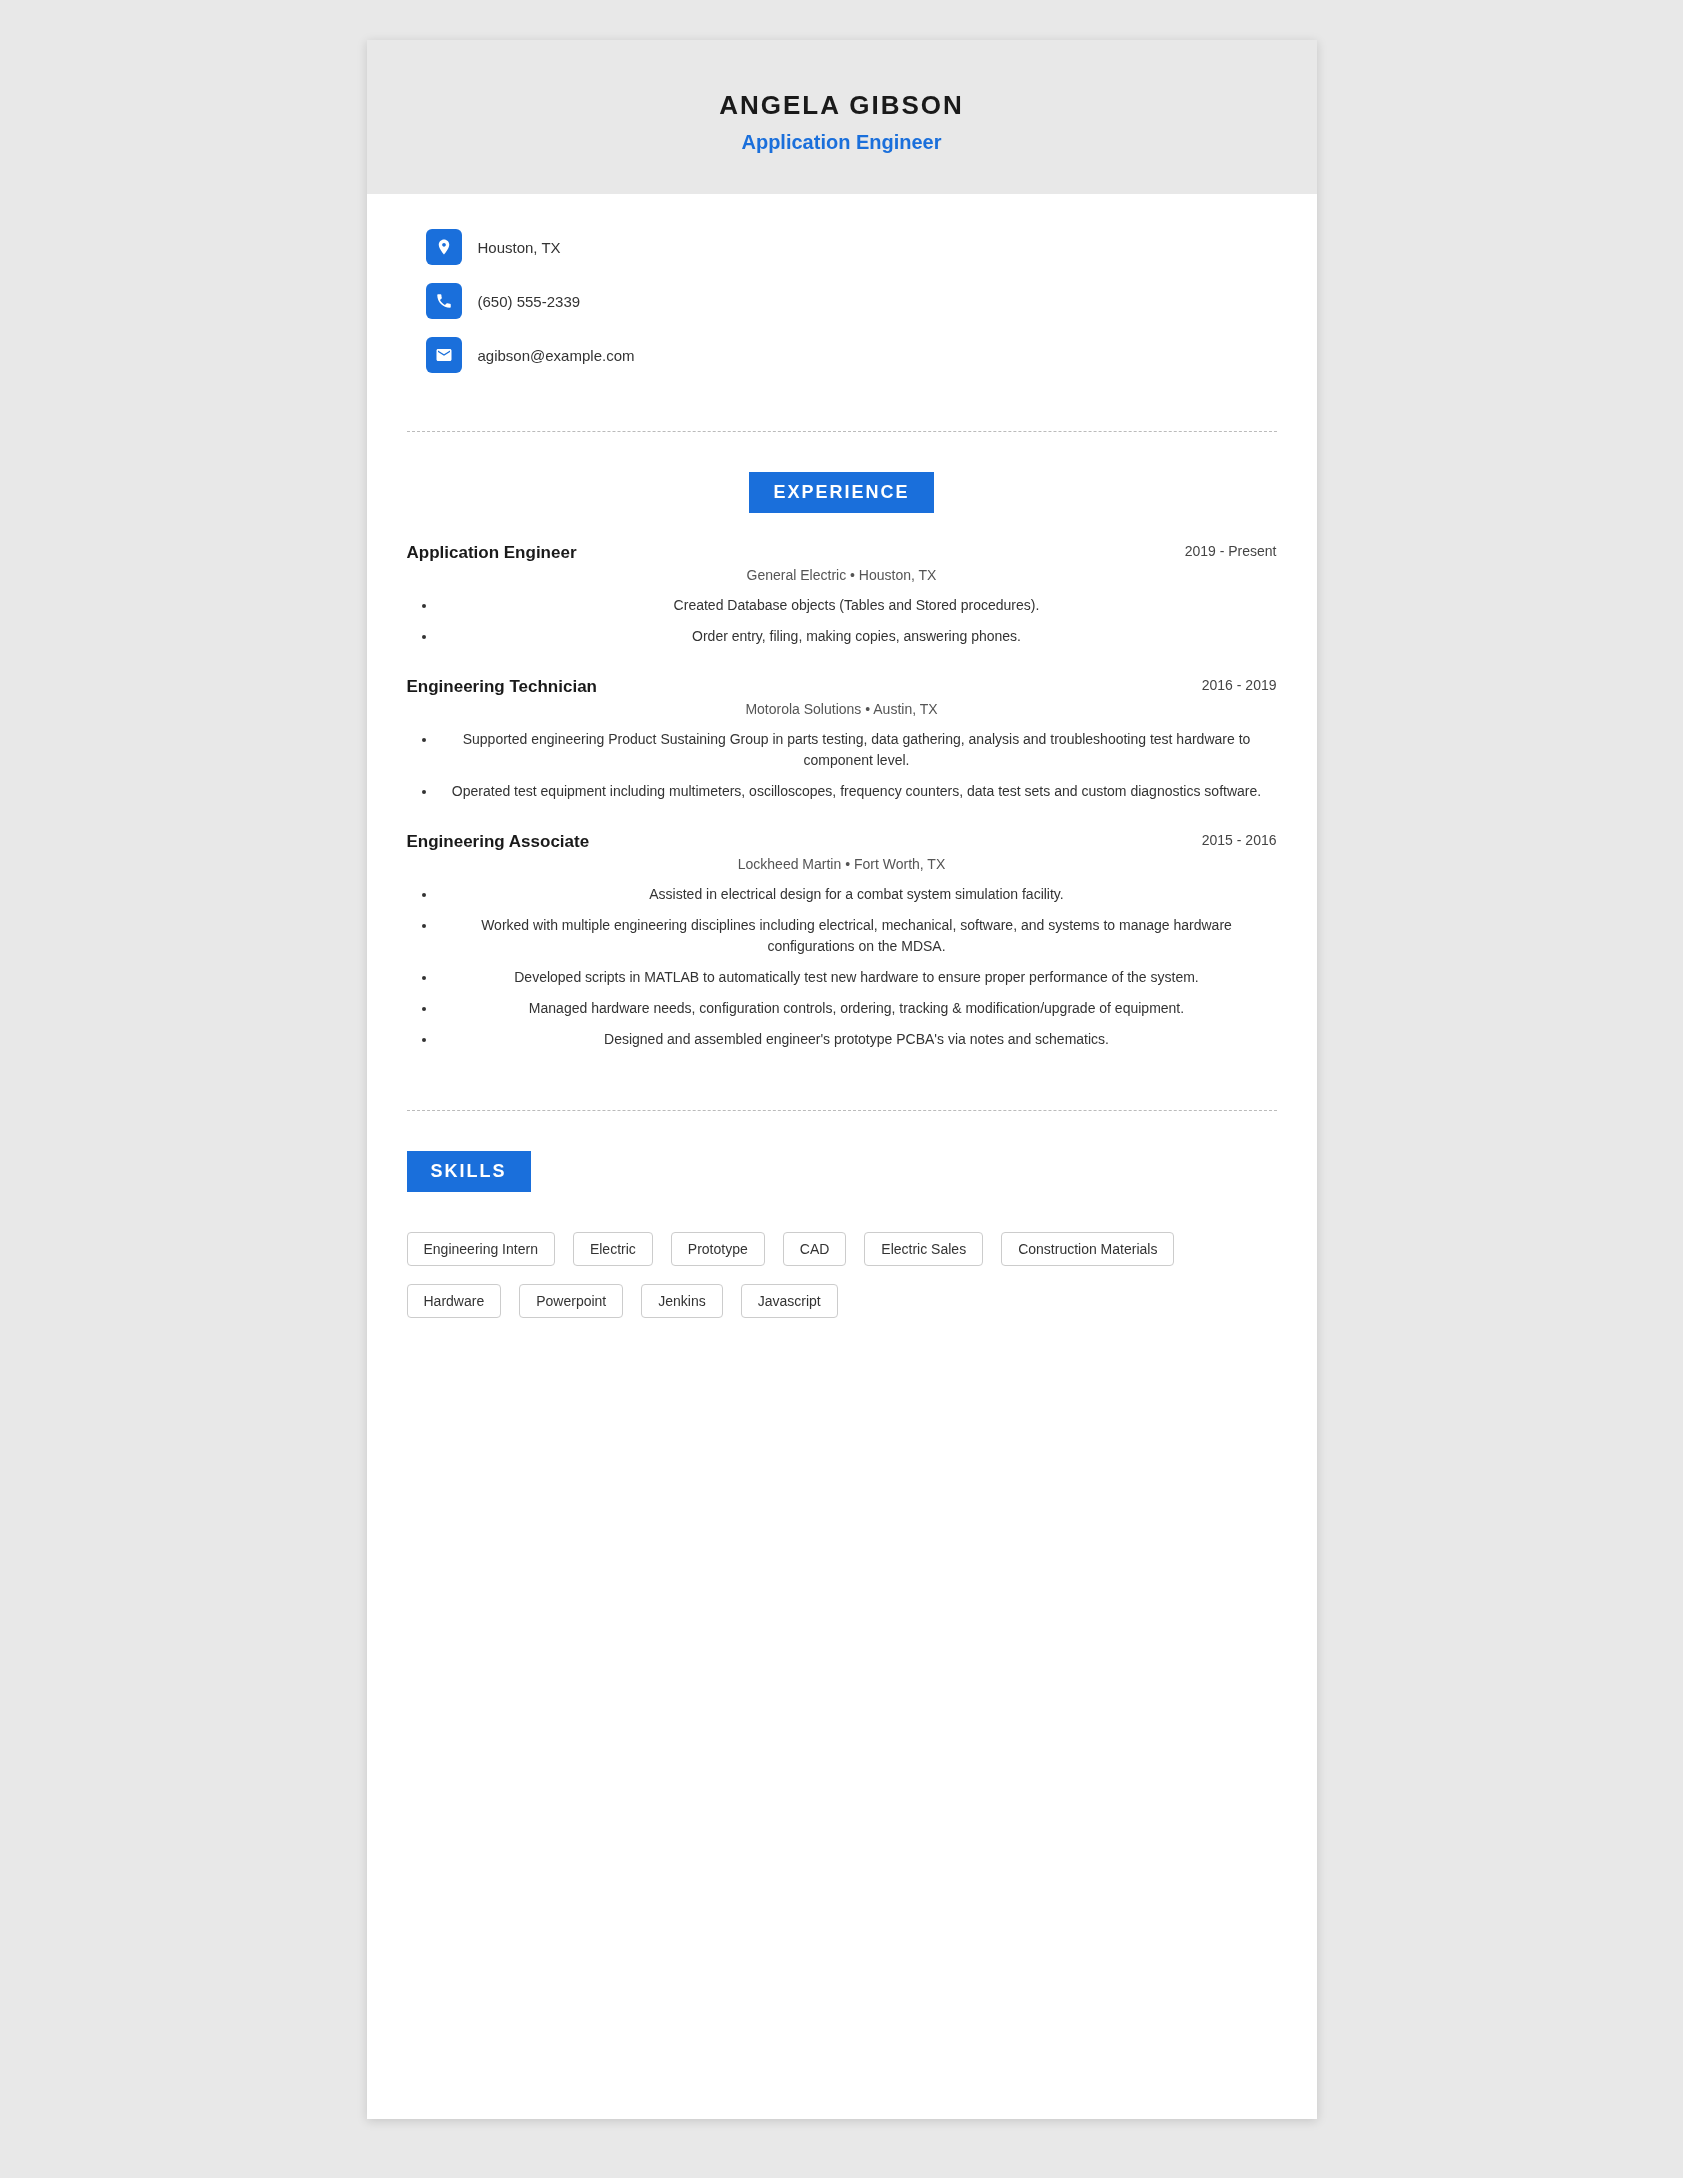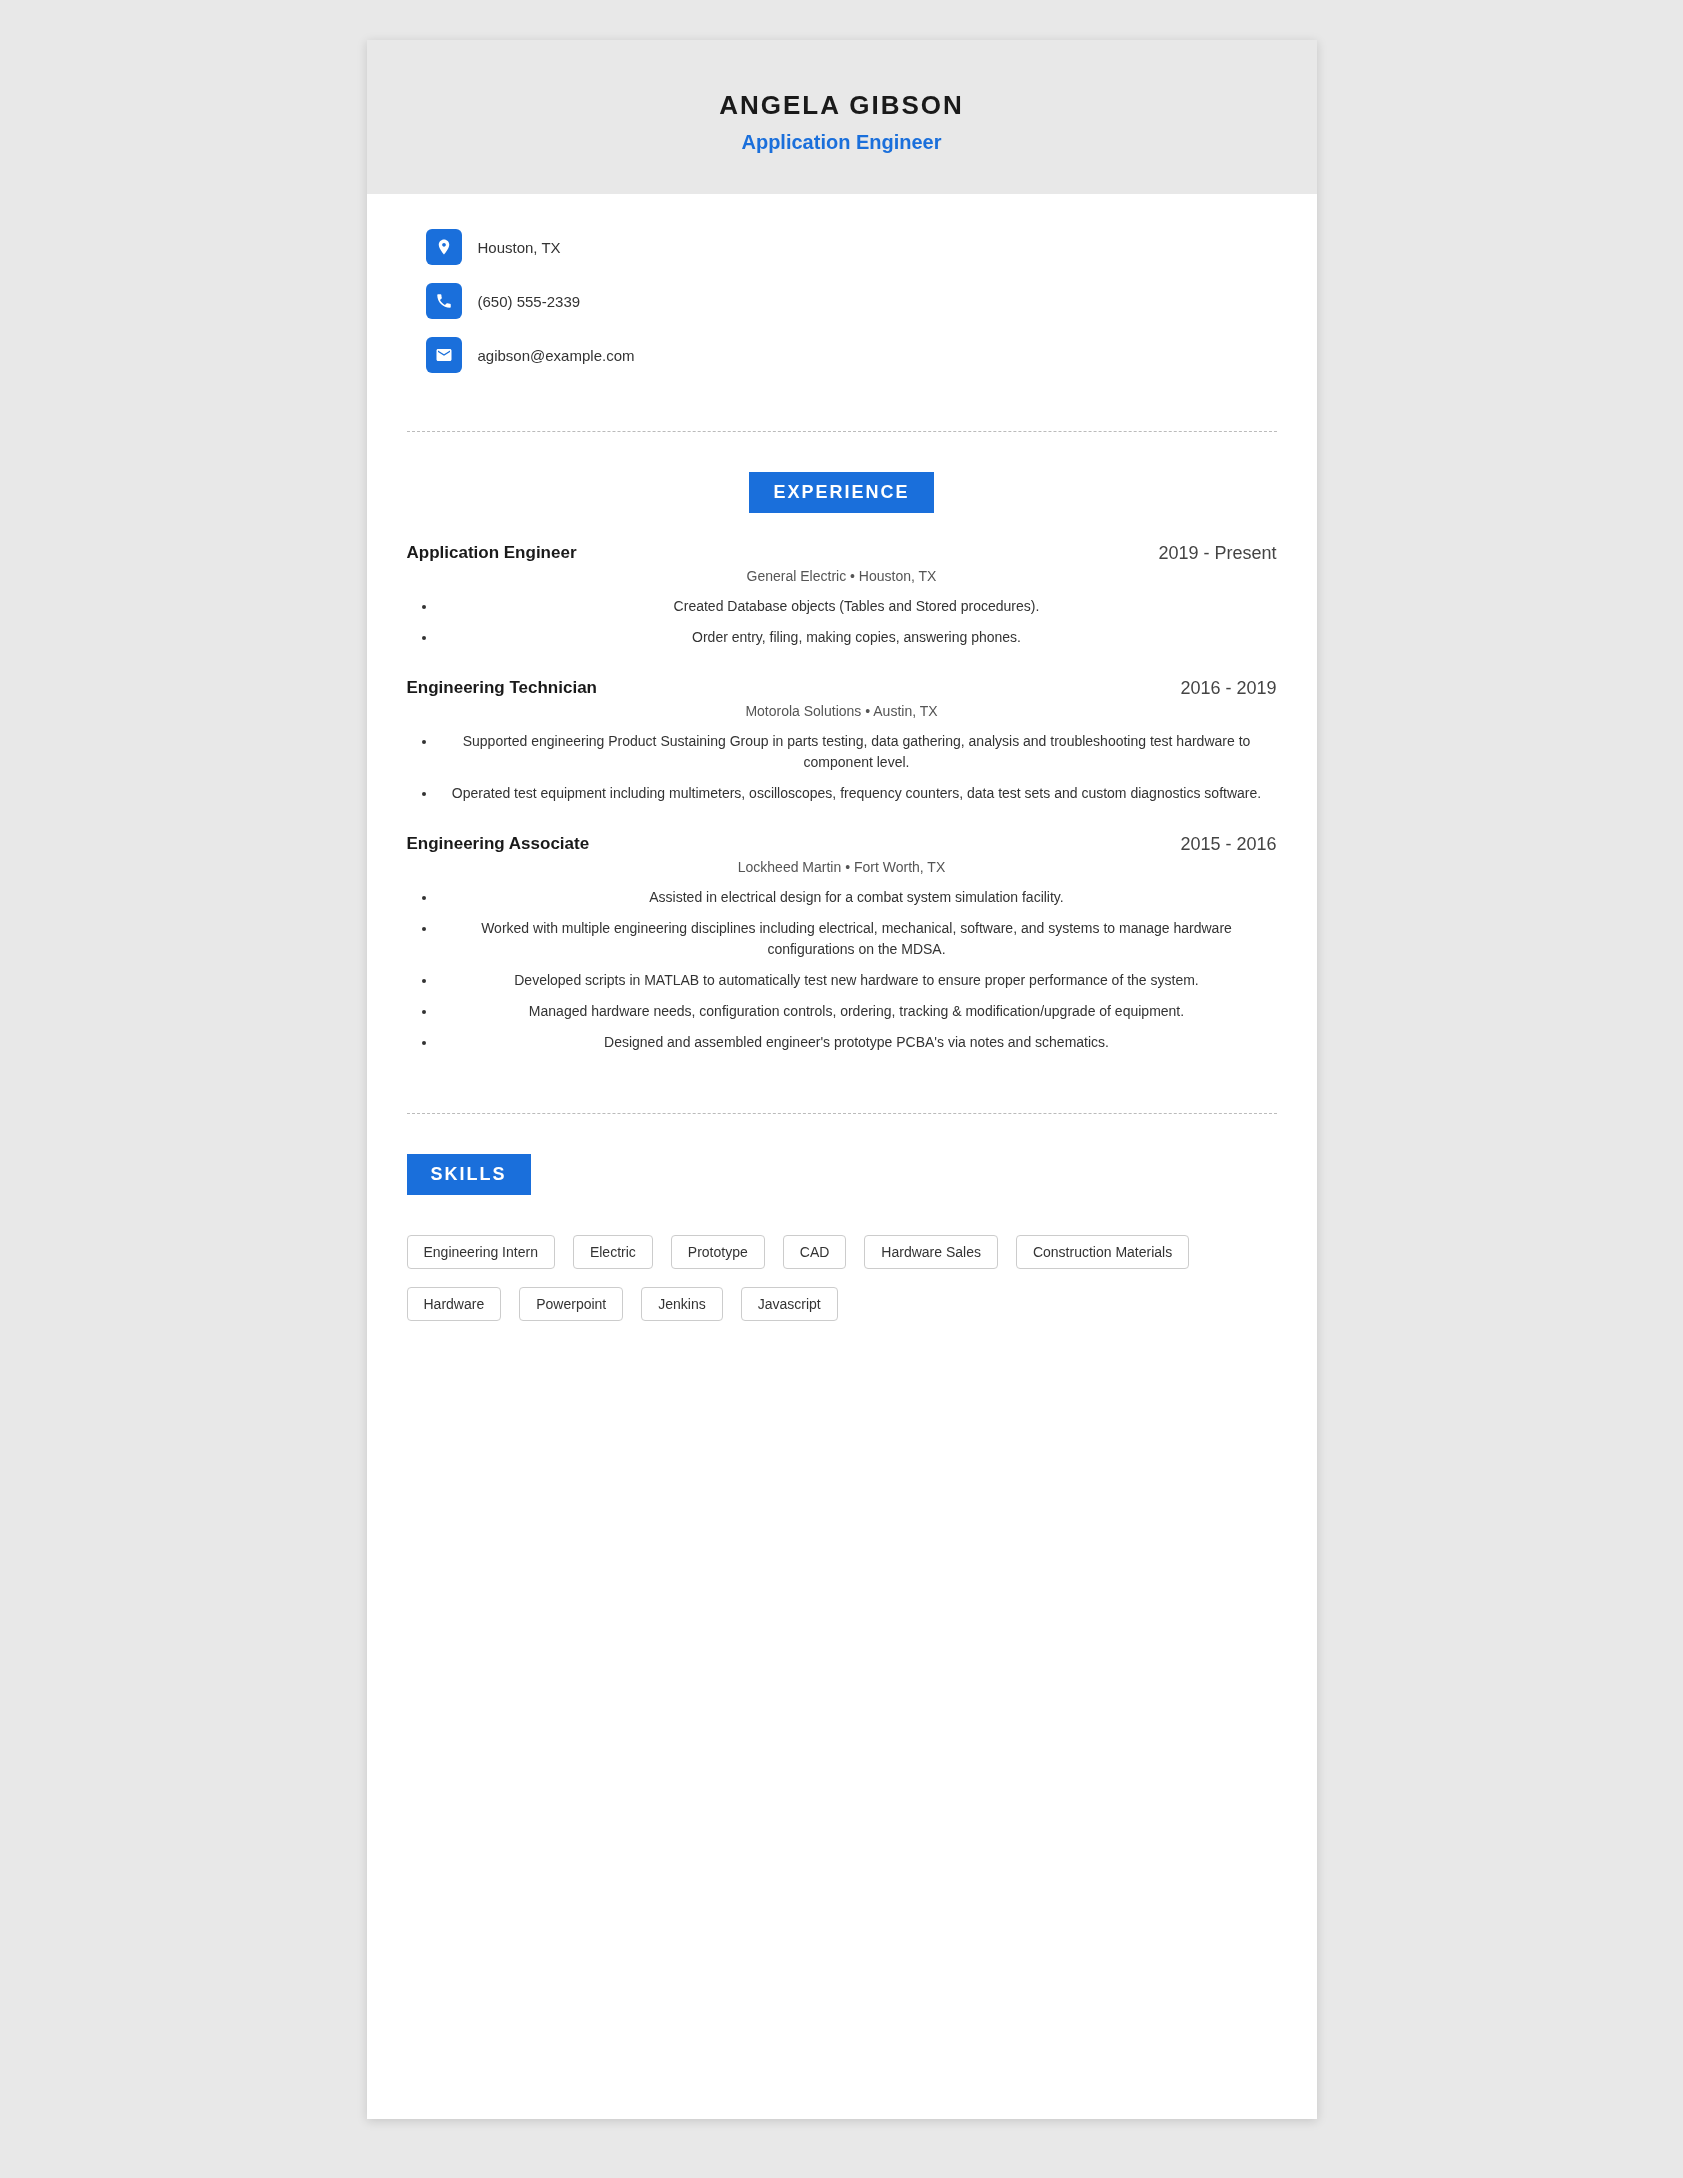--- a/index.html
+++ b/index.html
@@ -119,21 +119,21 @@
       margin-bottom: 4px;
     }
 
     .exp-title {
       font-size: 17px;
       font-weight: 800;
       color: #1a1a1a;
     }
 
     .exp-date {
-      font-size: 18px;
+      font-size: 14px;
       color: #444;
       white-space: nowrap;
       margin-left: 20px;
     }
 
     .exp-company {
       font-size: 14px;
       color: #555;
       margin-bottom: 12px;
     }
@@ -266,21 +266,21 @@
 
   <hr class="divider">
 
   <div class="skills-section">
     <div class="section-header">SKILLS</div>
     <div class="skills-tags" id="skills-tags-container">
     <span class="skill-tag">Engineering Intern</span>
         <span class="skill-tag">Electric</span>
         <span class="skill-tag">Prototype</span>
         <span class="skill-tag">CAD</span>
-        <span class="skill-tag">Hardware Sales</span>
+        <span class="skill-tag">Electric Sales</span>
         <span class="skill-tag">Construction Materials</span>
         <span class="skill-tag">Hardware</span>
         <span class="skill-tag">Powerpoint</span>
         <span class="skill-tag">Jenkins</span>
         <span class="skill-tag">Javascript</span>
       </div>
   </div>
 
 </div>
 

